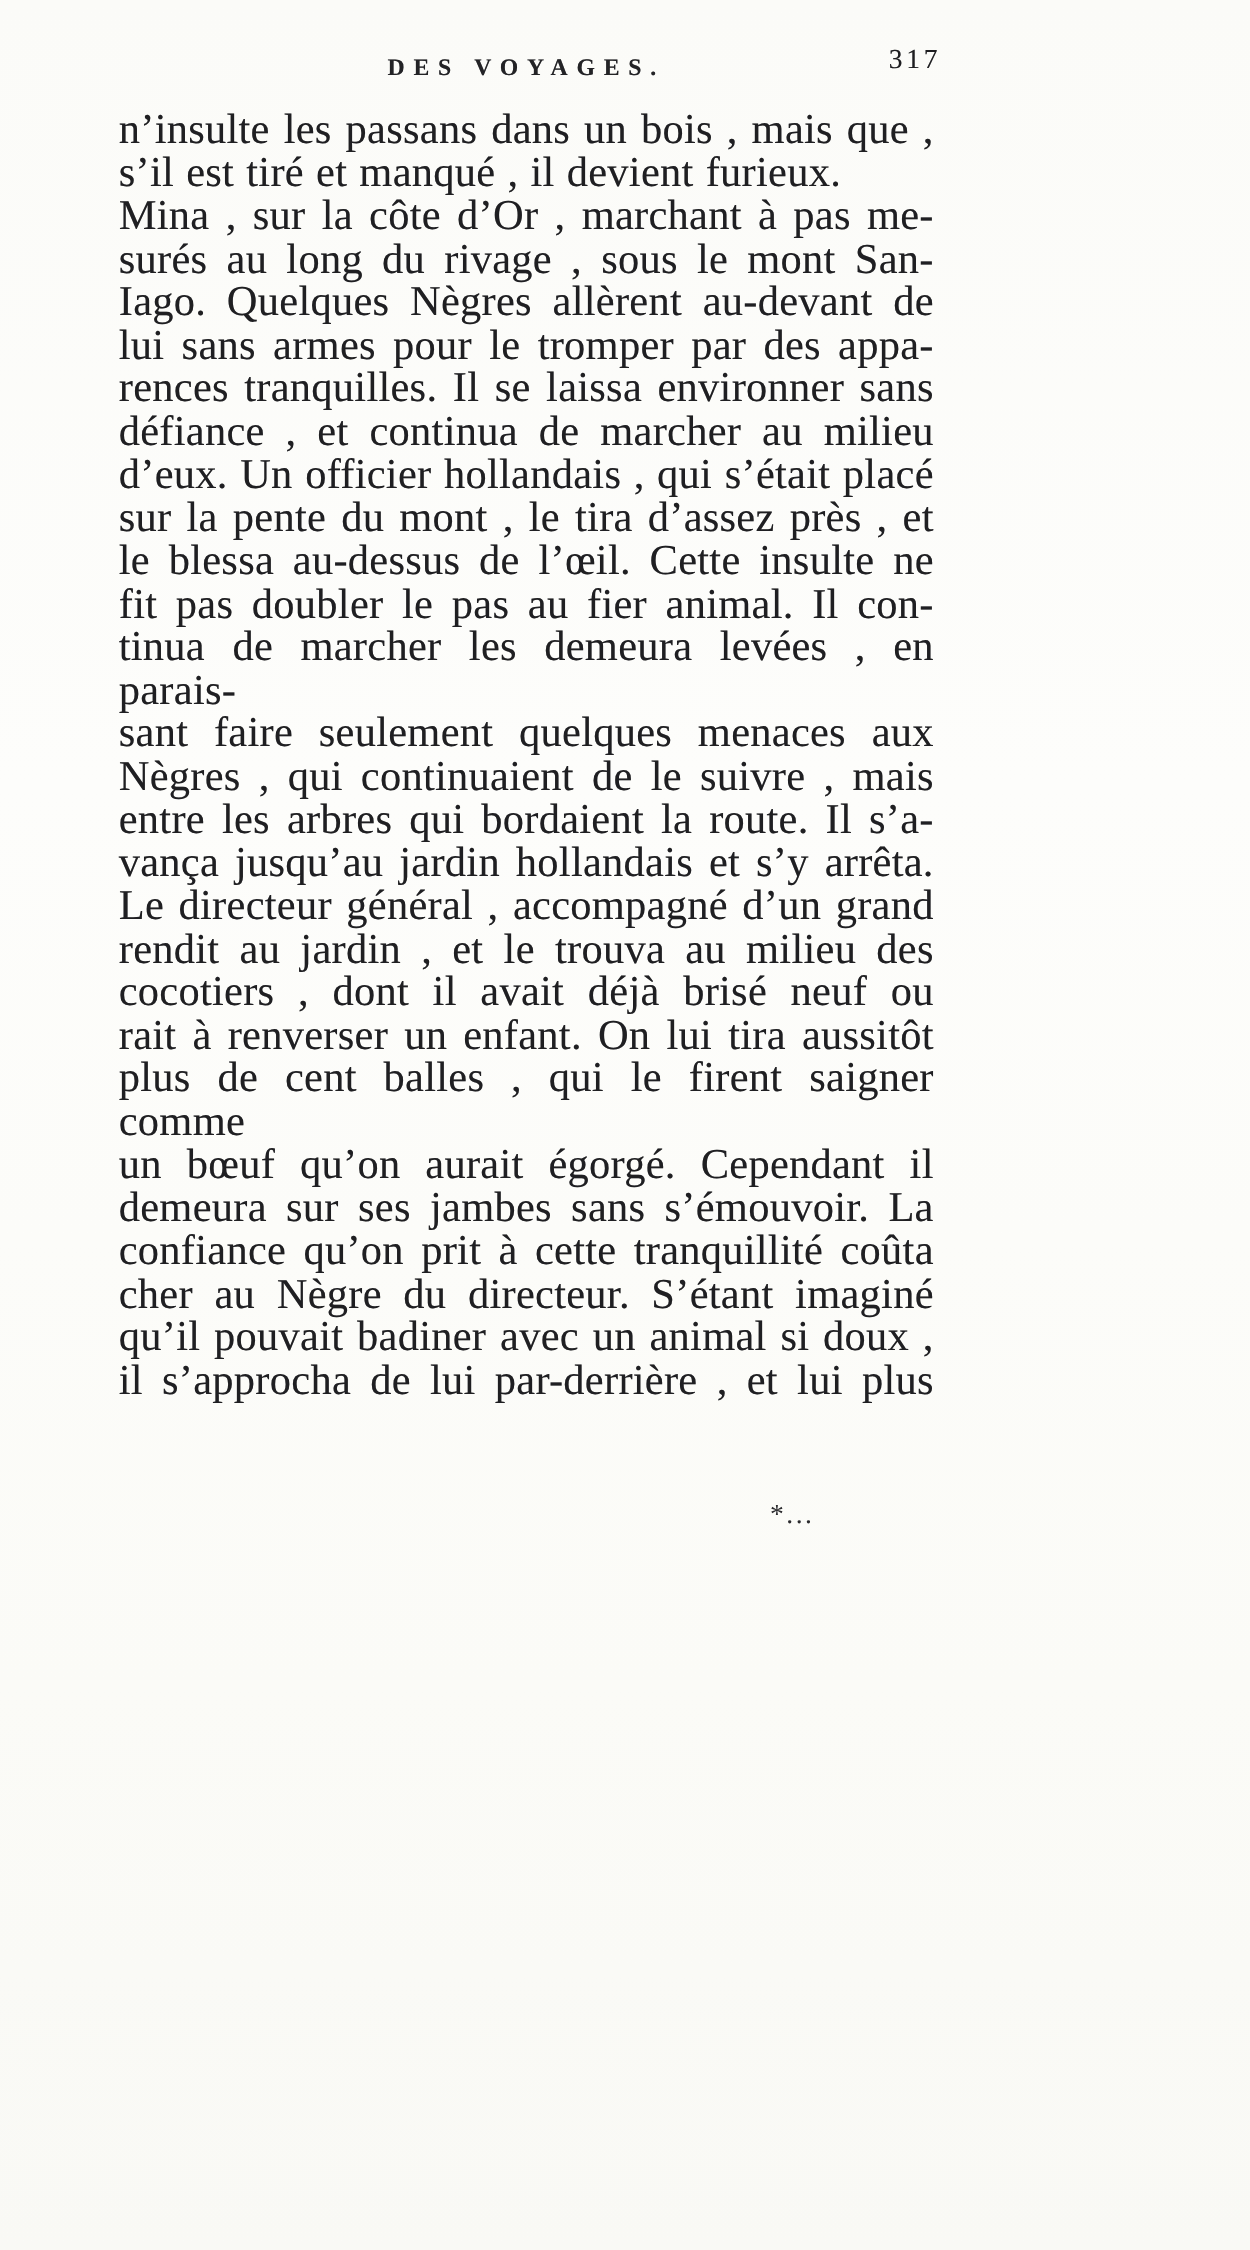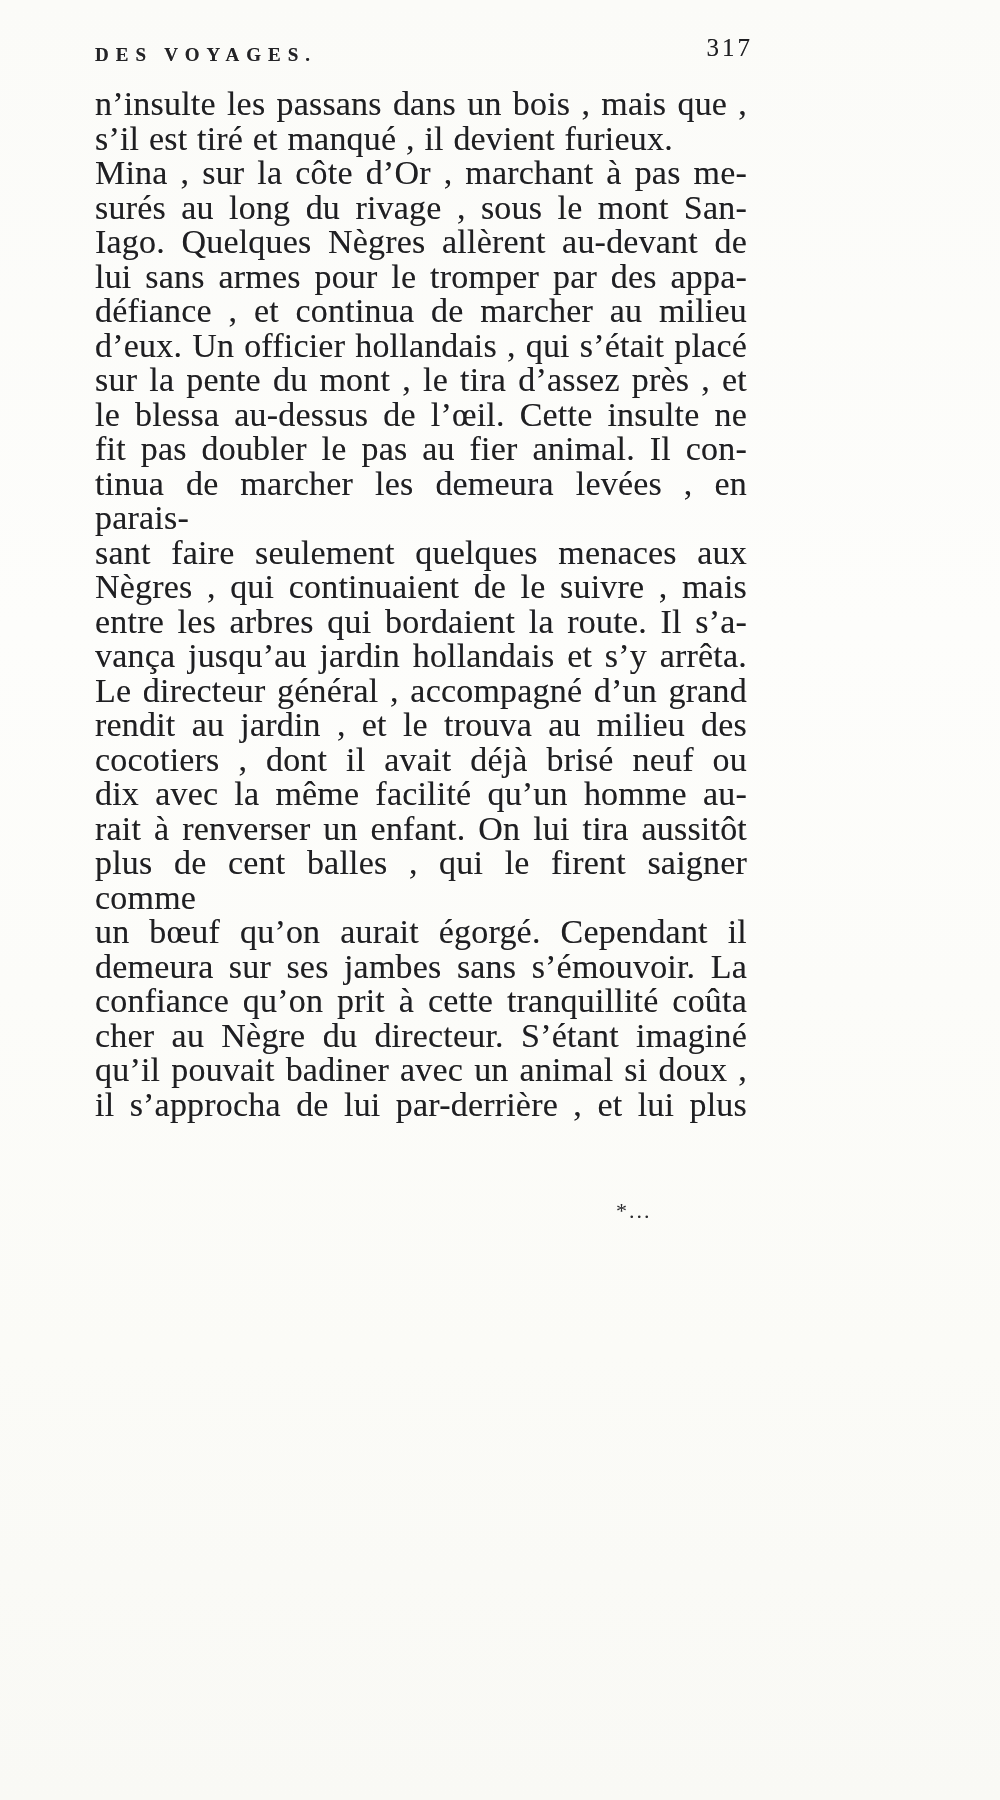--- a/index.html
+++ b/index.html
@@ -17,32 +17,32 @@
     color: #1f1f22;
   }
   .header {
     position: absolute;
     left: 95px;
     top: 44px;
     width: 652px;
     height: 40px;
   }
   .running-title {
-    text-align: left;
+    text-align: center;
     font-size: 19px;
     font-weight: bold;
     letter-spacing: 7px;
     color: #232326;
     text-shadow: 0 0 0.5px rgba(25,25,28,0.45);
   }
   .page-number {
     position: absolute;
     right: -6px;
     top: -10px;
-    font-size: 25px;
+    font-size: 22px;
     letter-spacing: 3px;
     color: #1e1e21;
     text-shadow: 0 0 0.5px rgba(25,25,28,0.4);
   }
   .text-block {
     position: absolute;
     left: 95px;
     top: 87px;
     width: 652px;
   }
@@ -80,34 +80,34 @@
     <div class="page-number">317</div>
   </div>
 
   <div class="text-block">
       <div class="line justify">n’insulte les passans dans un bois , mais que ,</div>
       <div class="line">s’il est tiré et manqué , il devient furieux.</div>
       <div class="line justify">Mina , sur la côte d’Or , marchant à pas me-</div>
       <div class="line justify">surés au long du rivage , sous le mont San-</div>
       <div class="line justify">Iago. Quelques Nègres allèrent au-devant de</div>
       <div class="line justify">lui sans armes pour le tromper par des appa-</div>
+      <div class="line justify">rences tranquilles. Il se laissa environner sans</div>
       <div class="line justify">défiance , et continua de marcher au milieu</div>
       <div class="line justify">d’eux. Un officier hollandais , qui s’était placé</div>
       <div class="line justify">sur la pente du mont , le tira d’assez près , et</div>
       <div class="line justify">le blessa au-dessus de l’œil. Cette insulte ne</div>
       <div class="line justify">fit pas doubler le pas au fier animal. Il con-</div>
       <div class="line justify">tinua de marcher les demeura levées , en parais-</div>
       <div class="line justify">sant faire seulement quelques menaces aux</div>
       <div class="line justify">Nègres , qui continuaient de le suivre , mais</div>
       <div class="line justify">entre les arbres qui bordaient la route. Il s’a-</div>
       <div class="line justify">vança jusqu’au jardin hollandais et s’y arrêta.</div>
       <div class="line justify">Le directeur général , accompagné d’un grand</div>
       <div class="line justify">rendit au jardin , et le trouva au milieu des</div>
       <div class="line justify">cocotiers , dont il avait déjà brisé neuf ou</div>
-      <div class="line justify">dix avec la même facilité qu’un homme au-</div>
       <div class="line justify">rait à renverser un enfant. On lui tira aussitôt</div>
       <div class="line justify">plus de cent balles , qui le firent saigner comme</div>
       <div class="line justify">un bœuf qu’on aurait égorgé. Cependant il</div>
       <div class="line justify">demeura sur ses jambes sans s’émouvoir. La</div>
       <div class="line justify">confiance qu’on prit à cette tranquillité coûta</div>
       <div class="line justify">cher au Nègre du directeur. S’étant imaginé</div>
       <div class="line justify">qu’il pouvait badiner avec un animal si doux ,</div>
       <div class="line justify">il s’approcha de lui par-derrière , et lui plus</div>
     </div>
 

